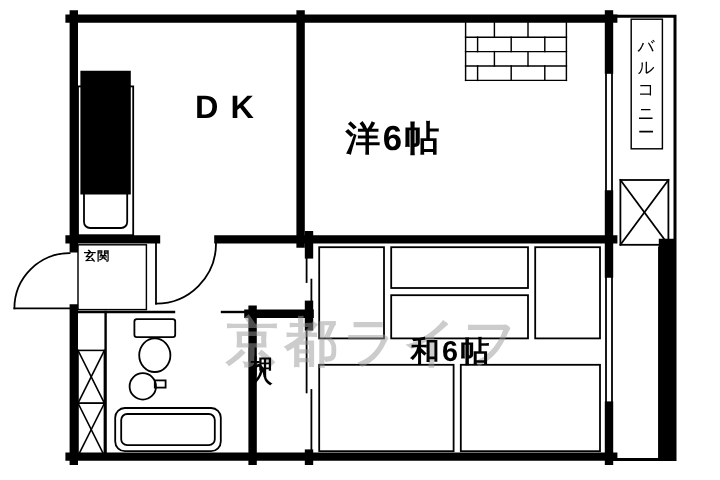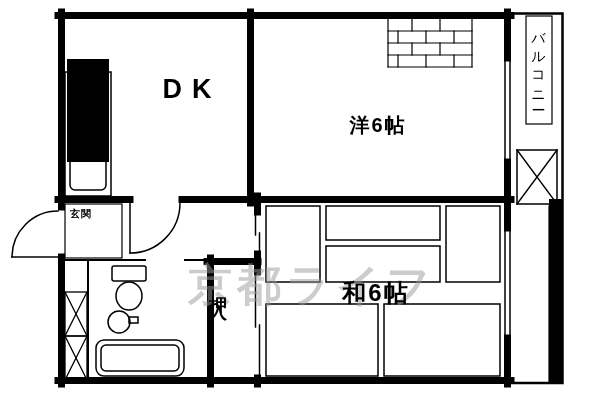--- a/index.html
+++ b/index.html
@@ -4,21 +4,21 @@
 <style>
   html,body{margin:0;padding:0;background:#fff;}
   .stage{
     position:relative;width:600px;height:400px;background:#ffffff;overflow:hidden;
     font-family:"Liberation Sans","DejaVu Sans",sans-serif;color:#000;
   }
   .stage svg{position:absolute;left:0;top:0;}
   .lbl{position:absolute;color:#000;white-space:nowrap;}
   .dk{left:108px;top:74px;width:168px;text-align:center;font-size:27px;font-weight:bold;line-height:1.15;letter-spacing:2px;}
   .dk .l1{letter-spacing:10px;}
-  .western{left:288px;top:96px;width:180px;text-align:center;font-size:20px;font-weight:bold;letter-spacing:2px;margin-top:16px;}
+  .western{left:288px;top:96px;width:180px;font-size:29px;font-weight:bold;letter-spacing:2px;}
   .japanese{left:288px;top:277px;width:176px;text-align:center;font-size:24px;font-weight:bold;letter-spacing:2px;}
   .vert{writing-mode:vertical-rl;text-orientation:upright;}
   .closet{left:206px;top:282px;font-size:18px;font-weight:bold;letter-spacing:5px;}
   .entrance{left:70px;top:207px;font-size:10px;font-weight:bold;letter-spacing:1px;}
   .balcony{left:530px;top:22px;font-size:14px;letter-spacing:4px;}
   .watermark{
     position:absolute;left:168px;top:256px;font-size:44px;letter-spacing:5px;
     color:#9a9a9a;opacity:.5;font-weight:bold;white-space:nowrap;margin-left:20px;
   }
 </style>

